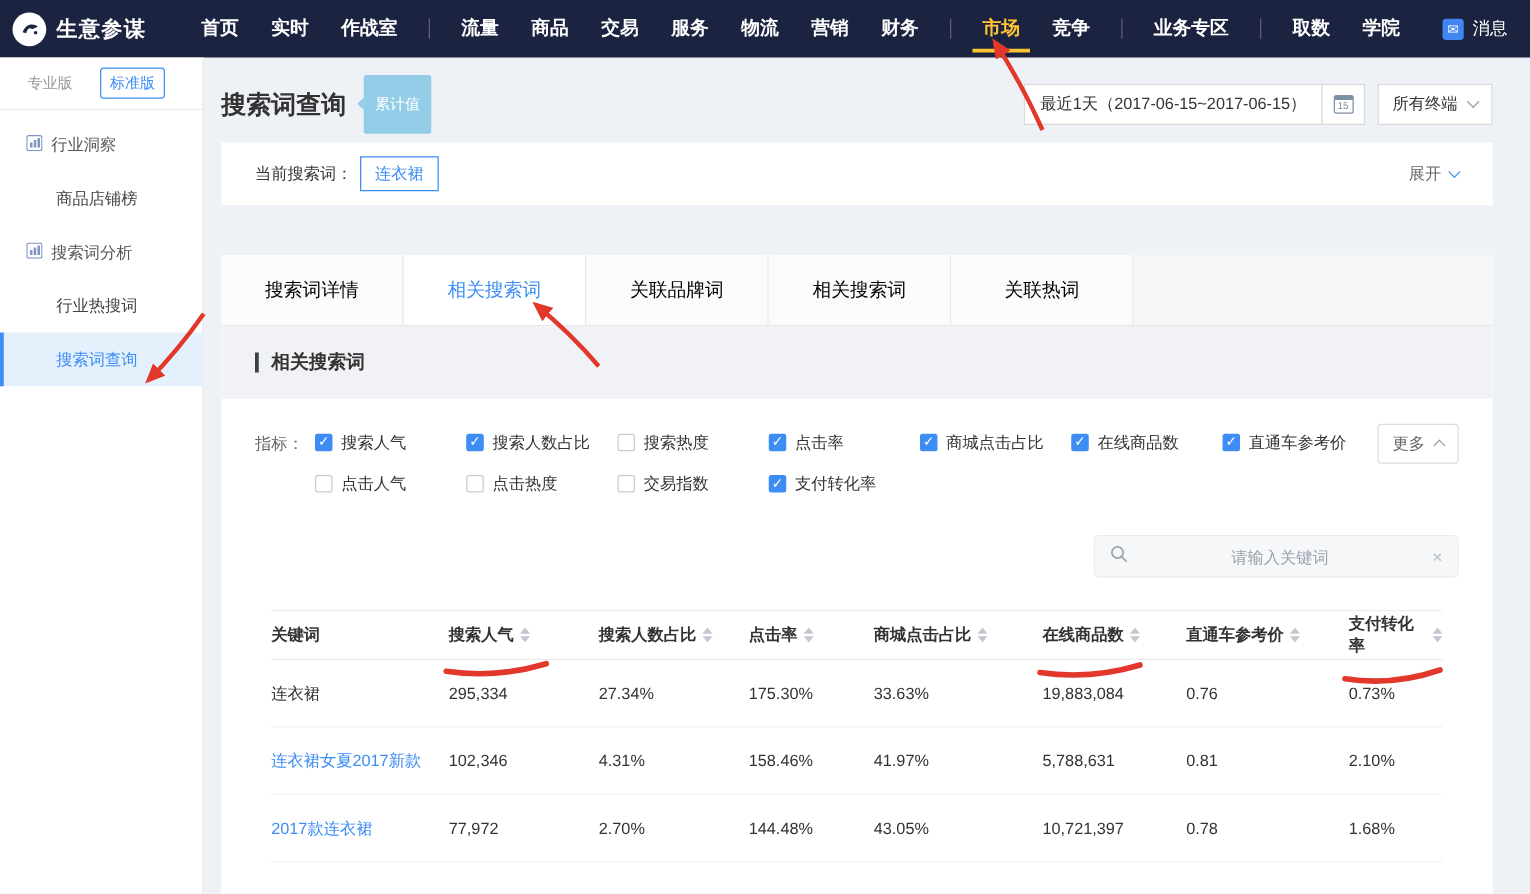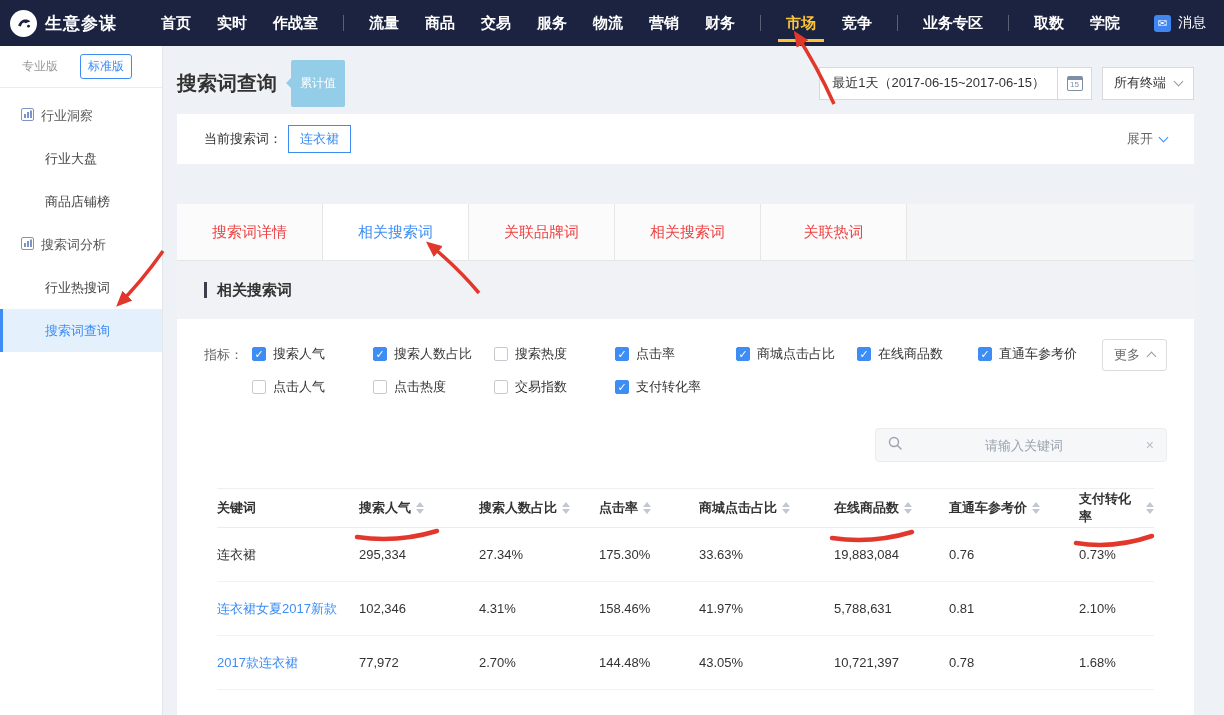--- a/index.html
+++ b/index.html
@@ -49,21 +49,21 @@
   .chev.up { transform:rotate(225deg); margin-top:3px; }
   .chev.blue { border-color:#3d8df5; }
 
   .current-panel { margin-top:12px; background:#fff; height:50px; display:flex; align-items:center; padding:0 27px; }
   .current-label { font-size:13px; color:#333; }
   .term-chip { margin-left:6px; border:1px solid #3d8df5; color:#3d8df5; font-size:13px; padding:4px 11px; cursor:pointer; background:#fff; }
   .expand { margin-left:auto; display:flex; align-items:center; gap:7px; font-size:13px; color:#666; cursor:pointer; }
 
   .big-panel { margin-top:40px; background:#fff; height:511px; overflow:hidden; }
   .tab-strip { display:flex; height:57px; border-bottom:1px solid #e6e6e6; background:#f7f8fa; }
-  .tab { width:146px; display:flex; align-items:center; justify-content:center; font-size:15px; color:#ef4444; border-right:1px solid #e6e6e6; background:#fbfbfc; cursor:pointer; }
+  .tab { width:146px; display:flex; align-items:center; justify-content:center; font-size:15px; color:#000000; border-right:1px solid #e6e6e6; background:#fbfbfc; cursor:pointer; }
   .tab.active { background:#fff; color:#3d8df5; }
   .tab-rest { flex:1; background:#f5f6f8; }
 
   .section-strip { height:58px; background:#f1f2f5; display:flex; align-items:center; padding:0 27px; }
   .section-title { font-size:15px; font-weight:bold; color:#333; border-left:3px solid #3b3f4a; padding-left:10px; line-height:16px; }
 
   .filters { position:relative; display:flex; padding:26px 27px 6px; }
   .filters-label { width:48px; font-size:13px; color:#666; padding-top:1px; flex:none; }
   .filter-grid { display:grid; grid-template-columns:repeat(7,121px); row-gap:15px; }
   .chk-item { display:flex; align-items:center; gap:7px; font-size:13px; color:#333; cursor:pointer; white-space:nowrap; }
@@ -141,23 +141,20 @@
       <div class="side-item group">
         <span><svg width="13" height="13" viewBox="0 0 13 13">
               <rect x="0.5" y="0.5" width="12" height="12" rx="1.5" fill="none" stroke="#7f94c4"></rect>
               <rect x="3" y="6" width="2" height="4" fill="#7f94c4"></rect>
               <rect x="6" y="4" width="2" height="6" fill="#7f94c4"></rect>
               <rect x="9" y="2.5" width="2" height="7.5" fill="#7f94c4"></rect>
             </svg></span>
         <span>行业洞察</span>
       </div>
       <div class="side-item">
-        <span>行业大盘</span>
-      </div>
-      <div class="side-item">
         <span>商品店铺榜</span>
       </div>
       <div class="side-item group">
         <span><svg width="13" height="13" viewBox="0 0 13 13">
               <rect x="0.5" y="0.5" width="12" height="12" rx="1.5" fill="none" stroke="#7f94c4"></rect>
               <rect x="3" y="6" width="2" height="4" fill="#7f94c4"></rect>
               <rect x="6" y="4" width="2" height="6" fill="#7f94c4"></rect>
               <rect x="9" y="2.5" width="2" height="7.5" fill="#7f94c4"></rect>
             </svg></span>
         <span>搜索词分析</span>

